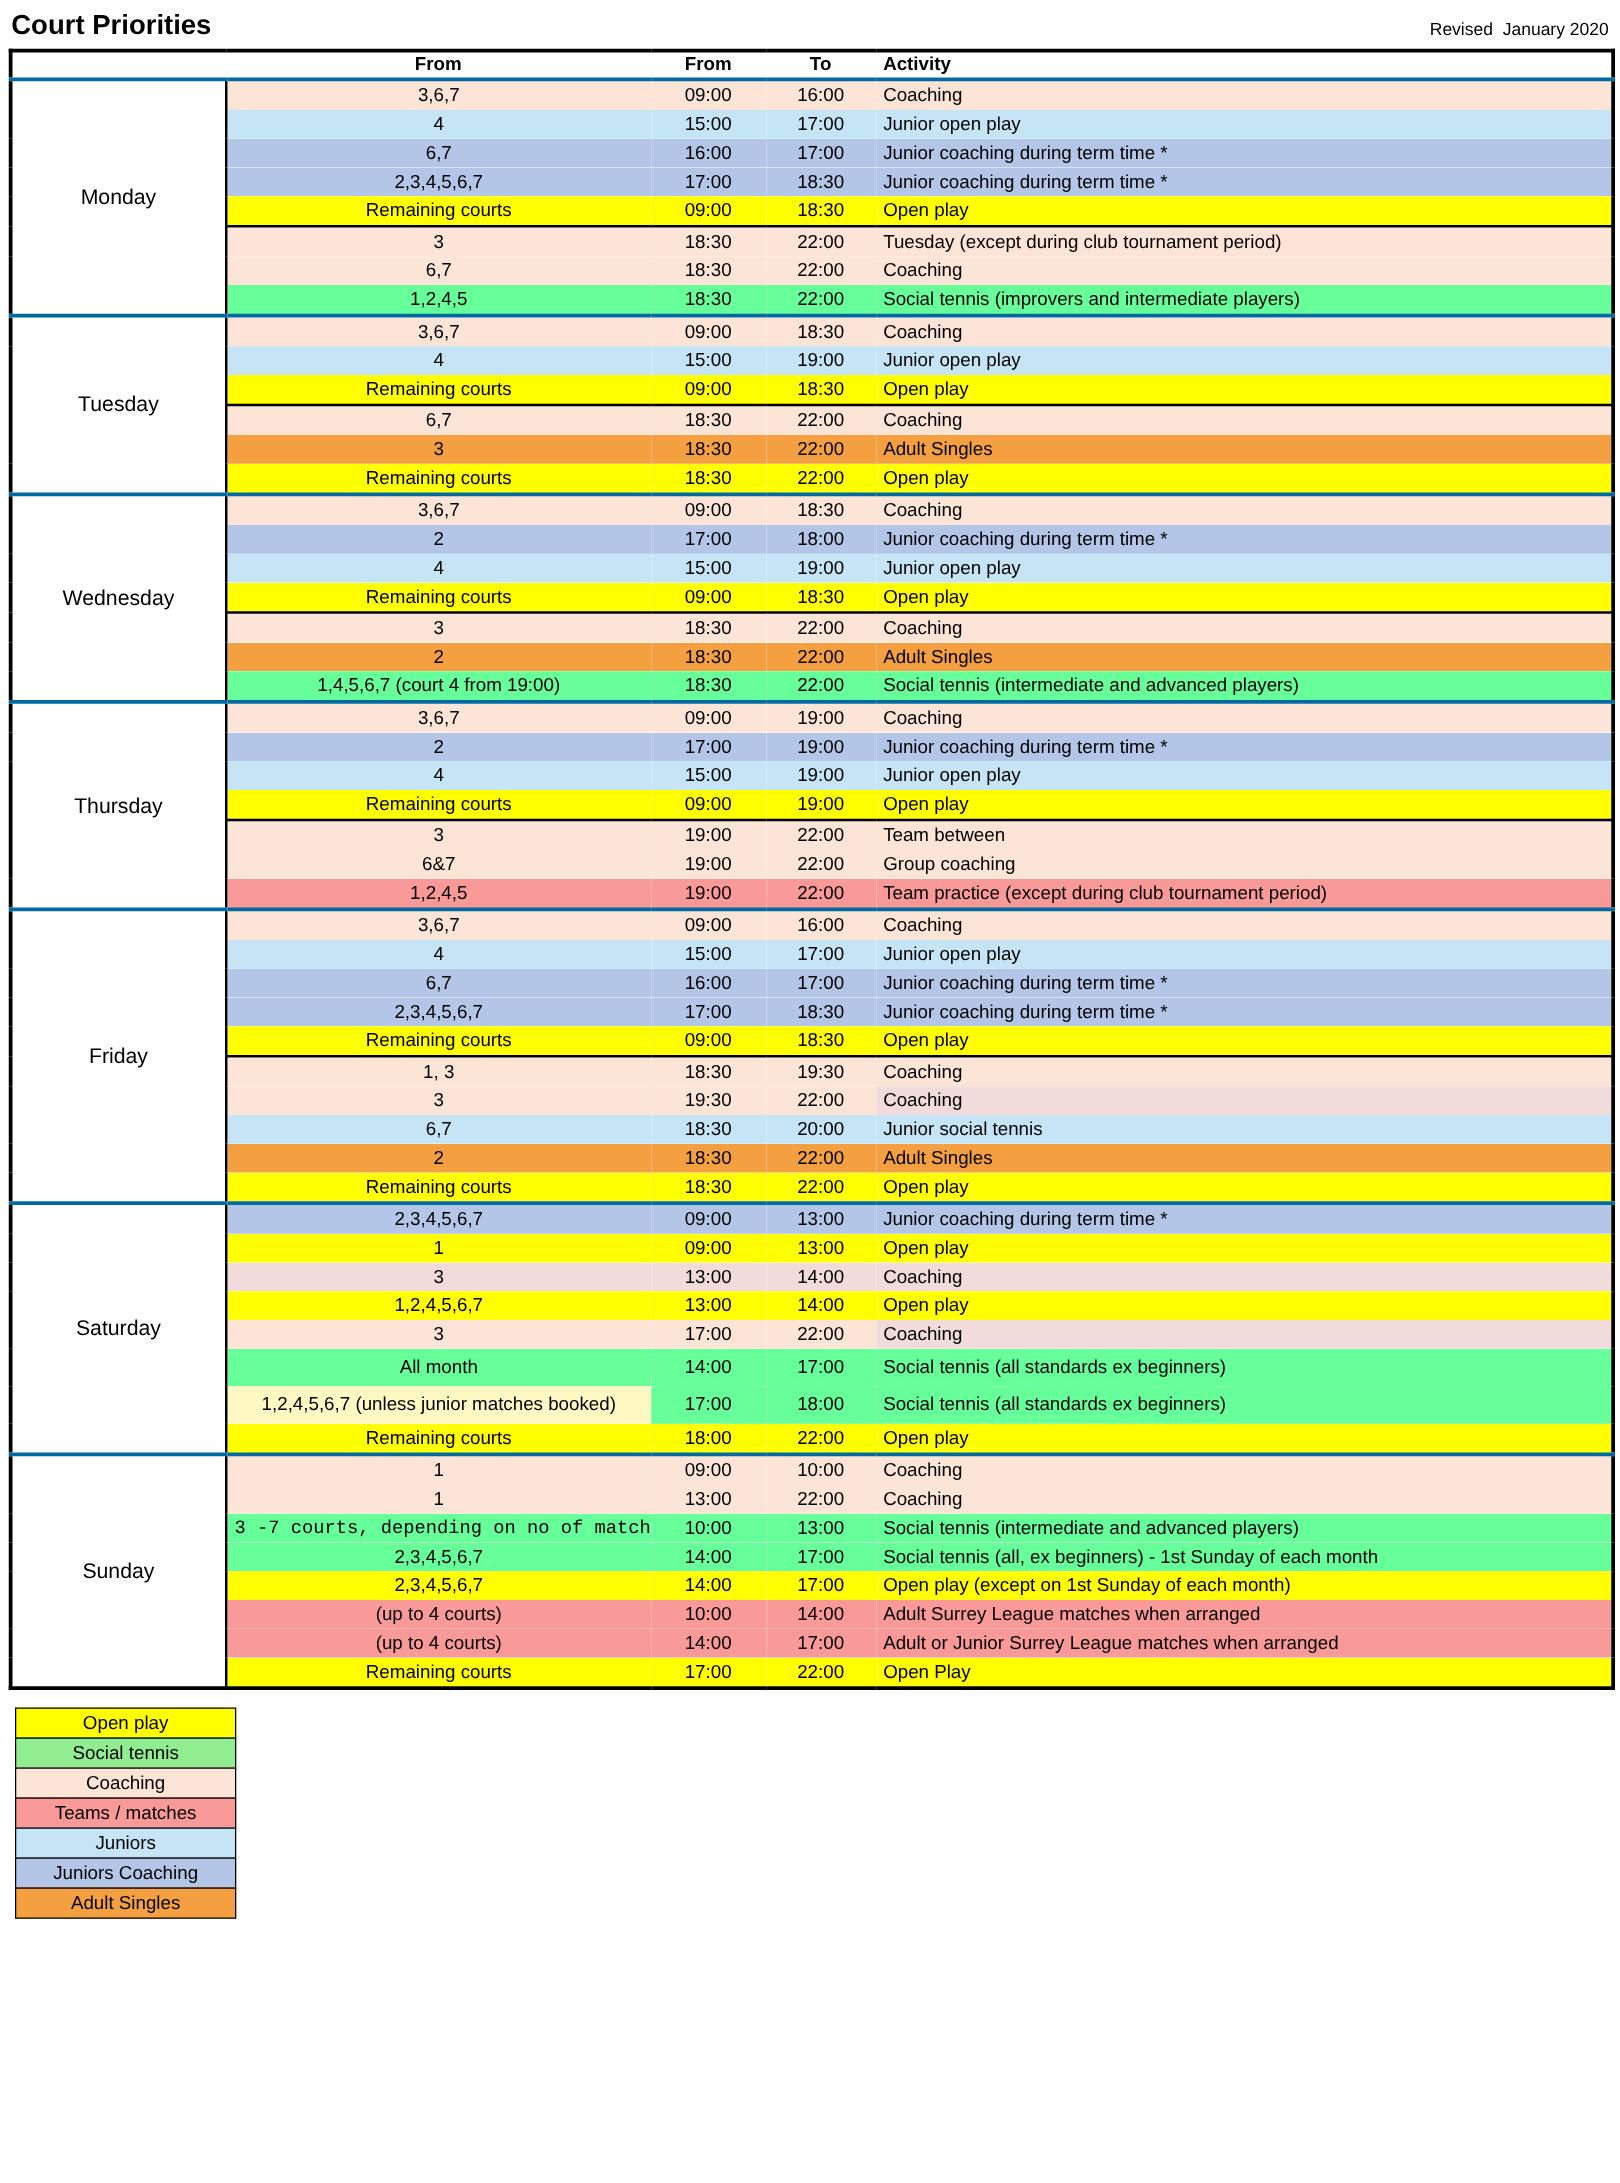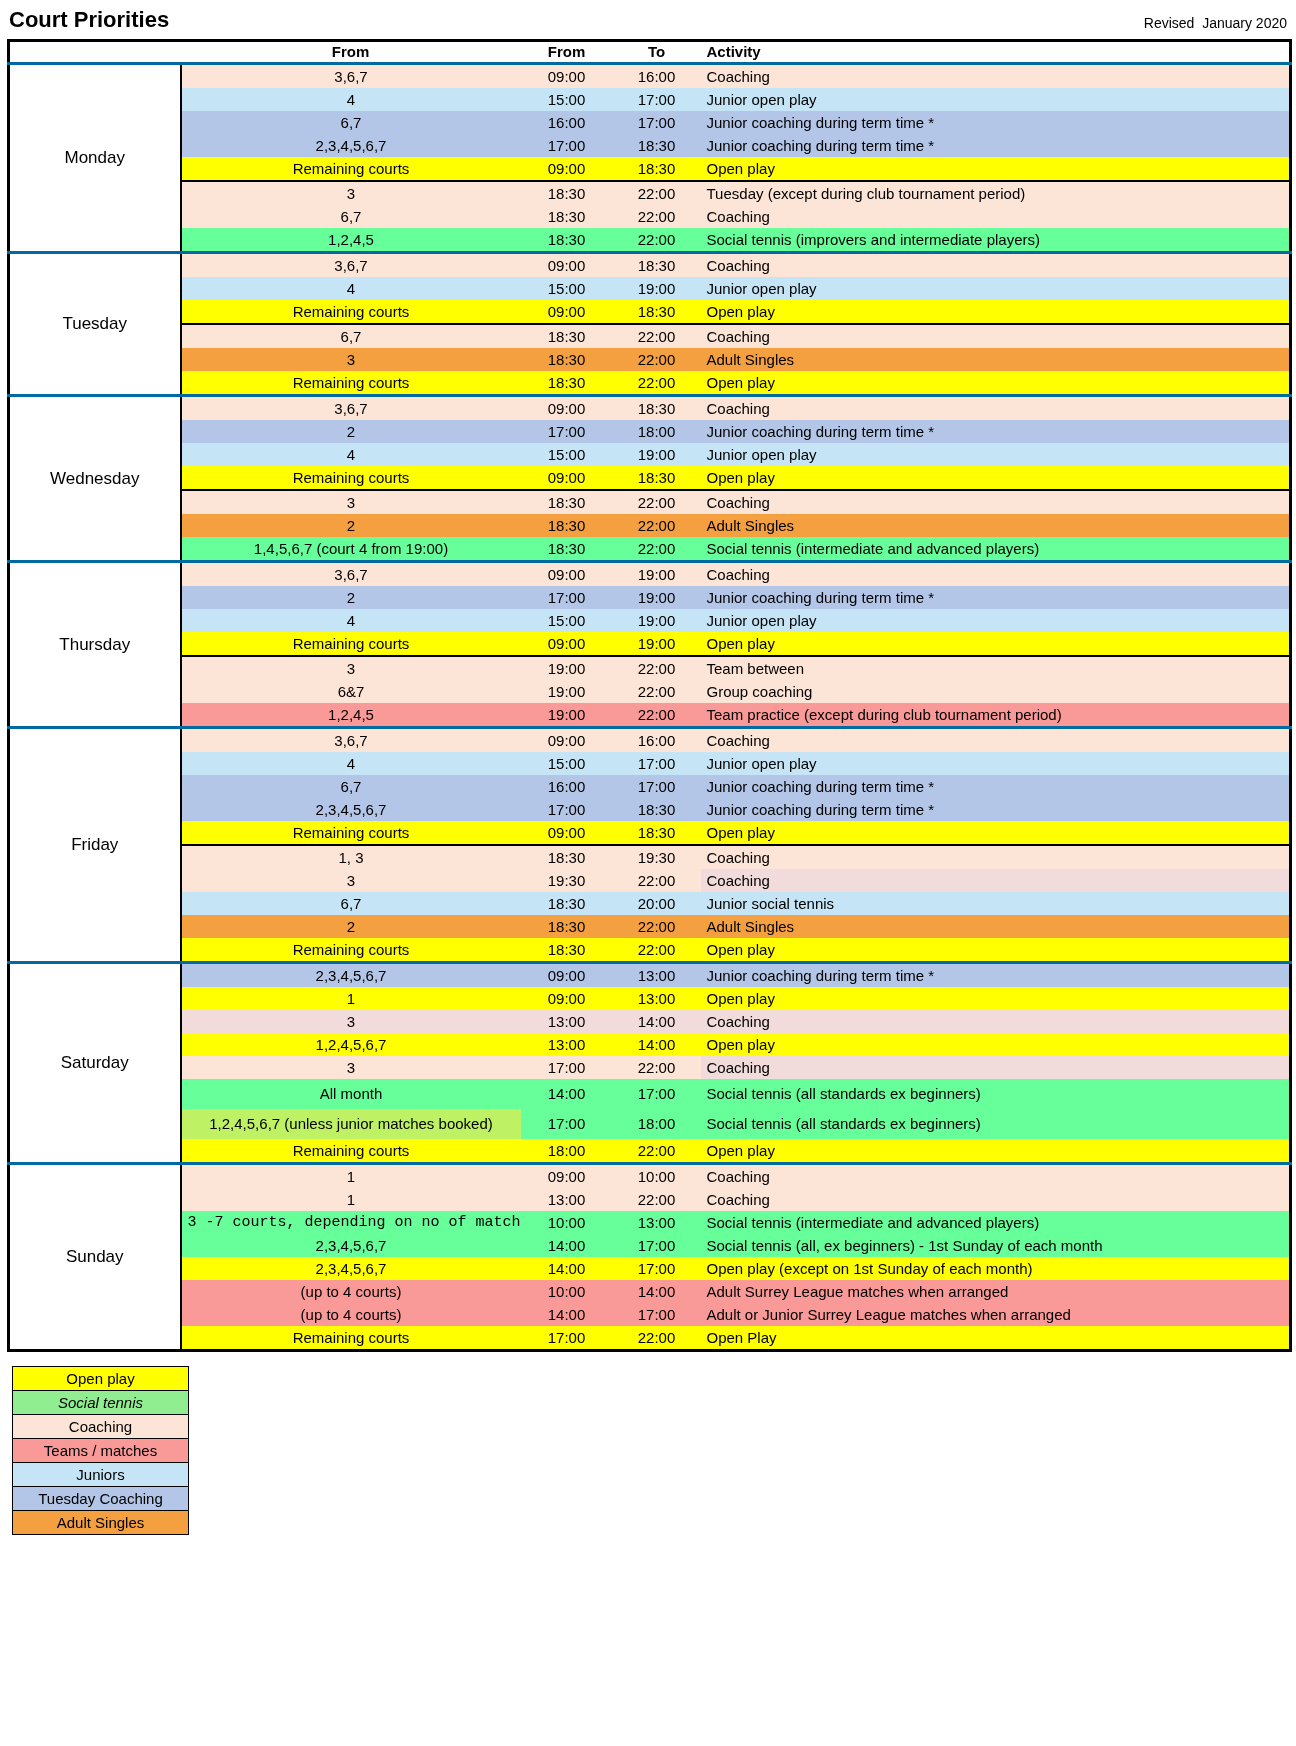--- a/index.html
+++ b/index.html
@@ -362,21 +362,21 @@
           <td class="c-to" style="background: rgb(252, 228, 214);">22:00</td>
           <td class="c-activity" style="background: rgb(242, 220, 219);">Coaching</td>
         </tr>
         <tr class="tall">
           <td class="c-court" style="background: rgb(102, 255, 153);">All month</td>
           <td class="c-from" style="background: rgb(102, 255, 153);">14:00</td>
           <td class="c-to" style="background: rgb(102, 255, 153);">17:00</td>
           <td class="c-activity" style="background: rgb(102, 255, 153);">Social tennis (all standards ex beginners)</td>
         </tr>
         <tr class="tall">
-          <td class="c-court" style="background: #bef264;">1,2,4,5,6,7 (unless junior matches booked)</td>
+          <td class="c-court" style="background: #fef9c3;">1,2,4,5,6,7 (unless junior matches booked)</td>
           <td class="c-from" style="background: rgb(102, 255, 153);">17:00</td>
           <td class="c-to" style="background: rgb(102, 255, 153);">18:00</td>
           <td class="c-activity" style="background: rgb(102, 255, 153);">Social tennis (all standards ex beginners)</td>
         </tr>
         <tr>
           <td class="c-court" style="background: rgb(255, 255, 0);">Remaining courts</td>
           <td class="c-from" style="background: rgb(255, 255, 0);">18:00</td>
           <td class="c-to" style="background: rgb(255, 255, 0);">22:00</td>
           <td class="c-activity" style="background: rgb(255, 255, 0);">Open play</td>
         </tr>
@@ -428,21 +428,21 @@
           <td class="c-from" style="background: rgb(255, 255, 0);">17:00</td>
           <td class="c-to" style="background: rgb(255, 255, 0);">22:00</td>
           <td class="c-activity" style="background: rgb(255, 255, 0);">Open Play</td>
         </tr>
       </tbody>
   </table>
 
 
   <div class="legend">
       <div class="legend-box" style="background: rgb(255, 255, 0);">Open play</div>
-      <div class="legend-box" style="background: rgb(144, 238, 144); font-style: italic;">Social tennis</div>
+      <div class="legend-box" style="background: rgb(144, 238, 144);">Social tennis</div>
       <div class="legend-box" style="background: rgb(252, 228, 214);">Coaching</div>
       <div class="legend-box" style="background: rgb(250, 154, 152);">Teams / matches</div>
       <div class="legend-box" style="background: rgb(197, 229, 246);">Juniors</div>
-      <div class="legend-box" style="background: rgb(180, 198, 231);">Tuesday Coaching</div>
+      <div class="legend-box" style="background: rgb(180, 198, 231);">Juniors Coaching</div>
       <div class="legend-box" style="background: rgb(244, 160, 64);">Adult Singles</div>
     </div>
 
 </div>
 
 </body></html>

